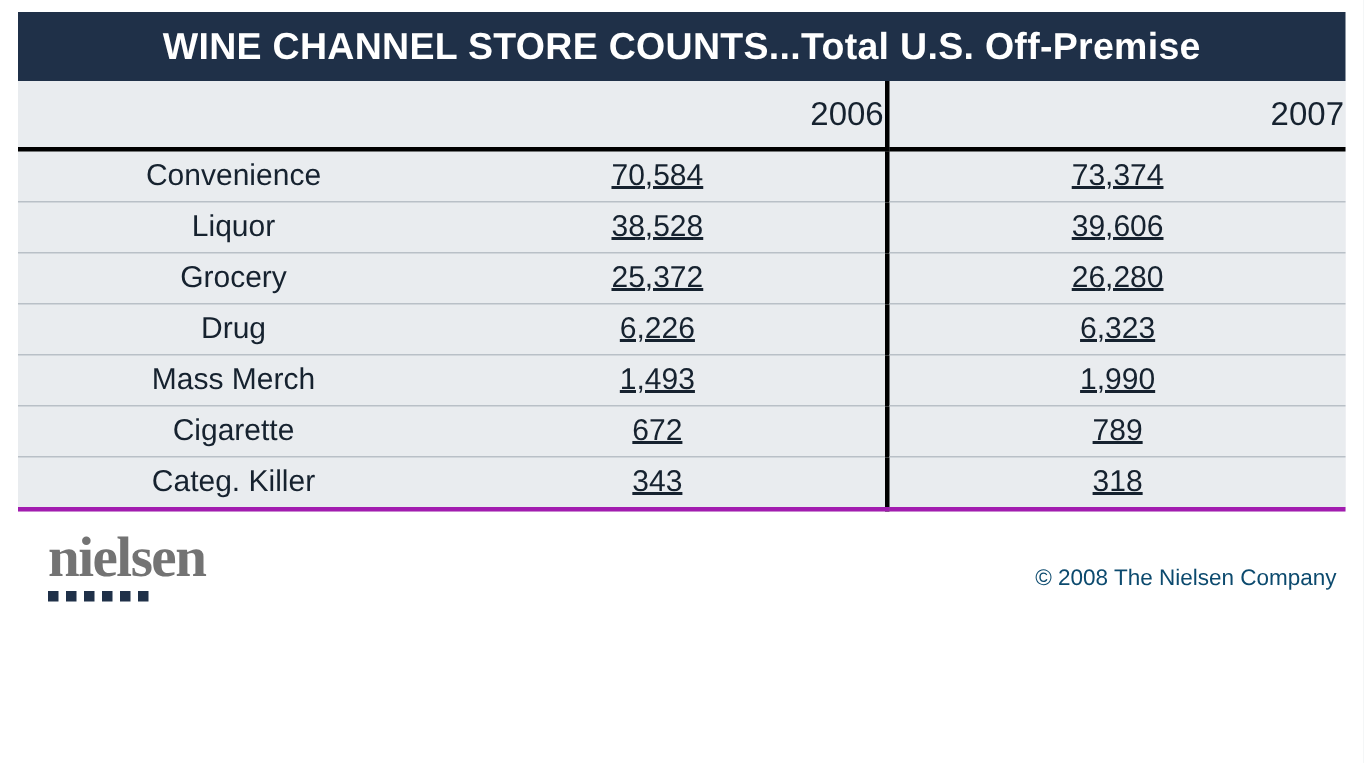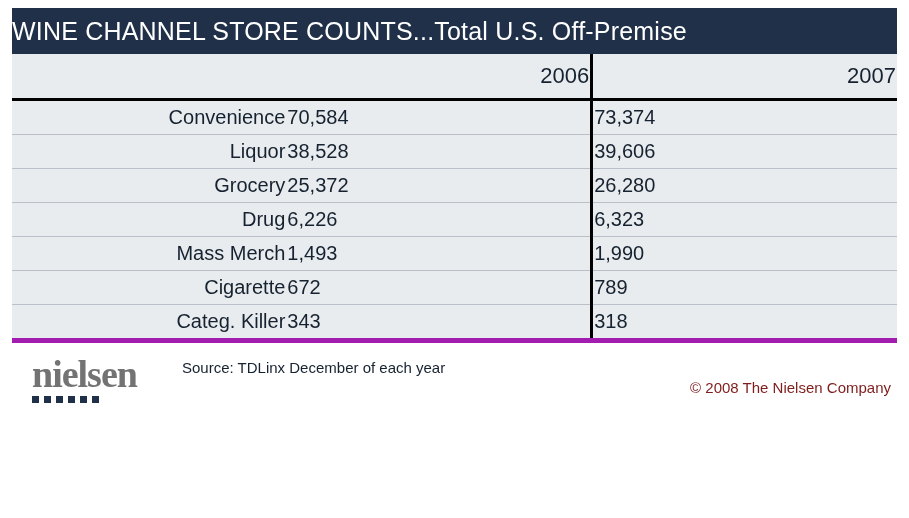--- a/index.html
+++ b/index.html
@@ -17,25 +17,25 @@
     position: relative;
     width: 909px;
     height: 518px;
     box-sizing: border-box;
     padding: 8px 10px 0 10px;
   }
   
   .title-bar {
     background: #1f3048;
     color: #ffffff;
-    text-align: left;
+    text-align: center;
     height: 46px;
     line-height: 46px;
     font-size: 25px;
-    font-weight: normal;
+    font-weight: bold;
     letter-spacing: 0.2px;
     margin: 0 2px;
   }
   
   table.counts {
     width: calc(100% - 4px);
     margin: 0 2px;
     border-collapse: collapse;
     table-layout: fixed;
     background: #e9ecef;
@@ -57,33 +57,34 @@
   .hdr-row th { border-bottom: 3px solid #000000; }
 
   table.counts td {
     font-size: 20px;
     color: #16222f;
     height: 31px;
     background: #e9ecef;
     border-bottom: 1px solid #b9c0c7;
   }
   td.label {
-    text-align: right;
+    text-align: center;
     padding-left: 14px;
   }
   td.num {
-    text-align: left;
+    text-align: center;
+    text-decoration: underline;
   }
   td.col2006 {
     border-right: 3px solid #000000;
   }
   
   th.col2006 { border-right: 3px solid #000000; }
 
-  tr.last-data td { border-bottom: 5px solid #a21caf; }
+  tr.last-data td { border-bottom: 3px solid #a21caf; }
 
   tr.total-row td {
     height: 46px;
     font-size: 21px;
     border-bottom: none;
   }
   tr.total-row td.col2006 { border-right: 3px solid #000000; }
 
   
   .footer {
@@ -122,21 +123,21 @@
     top: 4px;
     font-size: 15px;
     color: #16222f;
     line-height: 21px;
   }
   .copyright {
     position: absolute;
     right: 6px;
     top: 26px;
     font-size: 15px;
-    color: #7f1d1d;
+    color: #0c4a6e;
   }
 </style>
 </head>
 <body>
 
 <div class="slide">
 
   <div class="title-bar">WINE CHANNEL STORE COUNTS...Total U.S. Off-Premise</div>
 
   <table class="counts">
@@ -197,18 +198,17 @@
       <div class="nielsen-dots">
         <span></span>
           <span></span>
           <span></span>
           <span></span>
           <span></span>
           <span></span>
       </div>
     </div>
     <div class="source-block">
-      <div>Source:  TDLinx December of each year</div>
     </div>
     <div class="copyright">© 2008 The Nielsen Company</div>
   </div>
 
 </div>
 
 </body></html>

